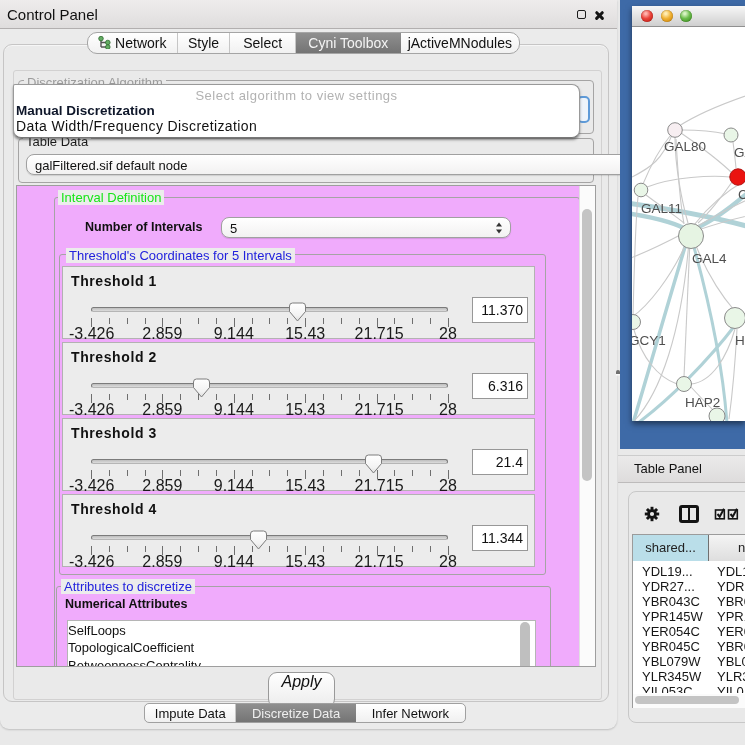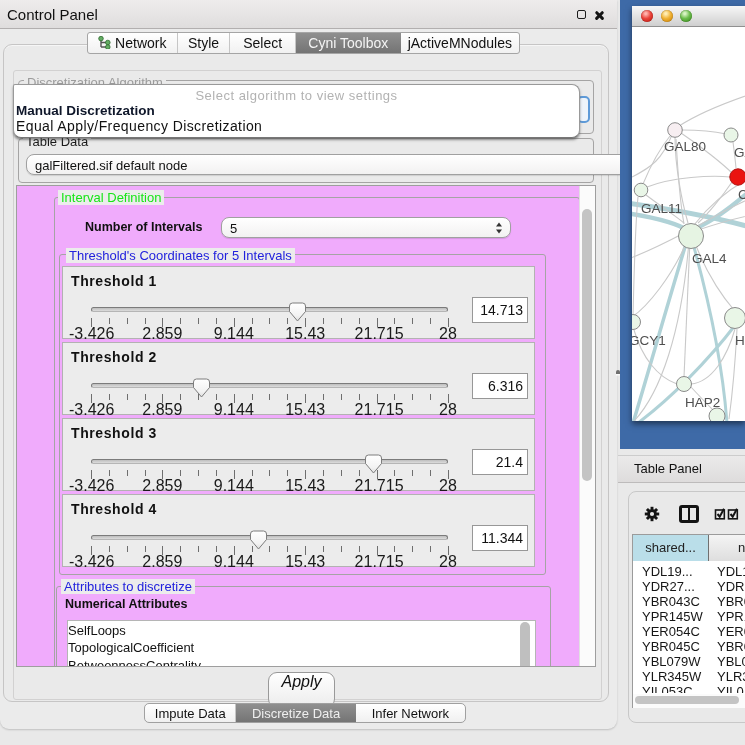--- a/index.html
+++ b/index.html
@@ -8,21 +8,21 @@
   
   #cpwin{left:0;top:0;width:617px;height:729px;background:#ebebeb;border-radius:0 0 9px 9px;box-shadow:0 1px 2px rgba(0,0,0,.18);}
   #cptitle{left:0;top:0;width:617px;height:28px;background:linear-gradient(#eeecec,#dfdddd);border-bottom:1px solid #b2afaf;}
   #cptitle .t{position:absolute;left:7px;top:6px;font-size:15px;color:#111;}
   #floatico{left:577px;top:10px;width:7px;height:7px;border:1.8px solid #1c1c1c;border-radius:2px;}
   .xline{position:absolute;width:11px;height:3.2px;background:#141414;border-radius:1.6px;left:593.5px;top:14px;}
   
   #content{left:3px;top:44px;width:604px;height:656px;border:1px solid #c6c5c5;border-radius:9px;background:#eaeaea;box-shadow:inset 0 1px 0 #f6f6f6;}
   #inner{left:13px;top:70px;width:587px;height:628px;border:1px solid #d2d1d1;border-radius:3px;background:#eaeaea;}
   
-  #toptabs{left:87px;top:31.5px;width:433px;height:22.5px;background:linear-gradient(#ffffff,#f1f1f1);border:1px solid #a5a5a5;border-radius:3px;display:flex;box-sizing:border-box;z-index:30;overflow:hidden;}
+  #toptabs{left:87px;top:31.5px;width:433px;height:22.5px;background:linear-gradient(#ffffff,#f1f1f1);border:1px solid #a5a5a5;border-radius:10px;display:flex;box-sizing:border-box;z-index:30;overflow:hidden;}
   #toptabs .seg{height:100%;display:flex;align-items:center;justify-content:center;font-size:14px;color:#111;border-right:1px solid #c6c6c6;box-sizing:border-box;}
   #toptabs .seg.sel{background:linear-gradient(#8f8f8f,#747474);color:#f4f4f4;border-right:none;}
   #toptabs .seg:last-child{border-right:none;}
   
   .group{border:1px solid #a5a4a4;border-radius:4px;}
   .glabel{position:absolute;font-size:13px;padding:0 3px;background:#eaeaea;white-space:nowrap;}
   .combo{position:absolute;background:linear-gradient(#ffffff,#f2f1f1);border:1px solid #a0a0a0;border-radius:8px;box-sizing:border-box;box-shadow:0 1px 1px rgba(0,0,0,.12);}
   .combo .ct{position:absolute;left:8px;top:50%;transform:translateY(-50%);font-size:13px;color:#111;white-space:nowrap;}
   .stp{position:absolute;right:7px;top:50%;width:7px;height:11px;transform:translateY(-50%);}
   .stp:before{content:"";position:absolute;left:0;top:0;border-left:3.5px solid transparent;border-right:3.5px solid transparent;border-bottom:4px solid #333;}
@@ -120,21 +120,21 @@
     <svg class="thumb" style="left:224.6px;" width="19" height="21" viewBox="0 0 19 21">
       <defs>
           <linearGradient id="tg80" x1="0" y1="0" x2="0" y2="1">
             <stop offset="0" stop-color="#ffffff"></stop>
             <stop offset="0.7" stop-color="#f2f2f2"></stop>
             <stop offset="1" stop-color="#dcdcdc"></stop>
           </linearGradient>
         </defs>
       <path d="M4.5,1 h10 a3,3 0 0 1 3,3 v5.5 l-8,9.5 l-8,-9.5 v-5.5 a3,3 0 0 1 3,-3 z" fill="url(#tg80)" stroke="#7d7d7d" stroke-width="1"></path>
     </svg>
-    <div class="vfield">14.713</div>
+    <div class="vfield">11.370</div>
   </div>
 
   <div class="tbox" style="top:156px;">
     <div class="tl">Threshold 2</div>
     <div class="track"></div>
     <div class="ticks-min"></div>
     <div class="ticks-maj"></div>
     <div class="tlab" style="left:6.0px;">-3.426</div>
     <div class="tlab" style="left:77.4px;">2.859</div>
     <div class="tlab" style="left:148.8px;">9.144</div>
@@ -233,21 +233,21 @@
       </svg>Network</div>
   <div class="seg" style="width:53px;">Style</div>
   <div class="seg" style="width:66px;">Select</div>
   <div class="seg sel" style="width:105px;">Cyni Toolbox</div>
   <div class="seg" style="width:119px;">jActiveMNodules</div>
 </div>
 
 <div class="abs" id="popup">
   <div class="p1">Select algorithm to view settings</div>
   <div class="p2">Manual Discretization</div>
-  <div class="p3">Equal Apply/Frequency Discretization</div>
+  <div class="p3">Data Width/Frequency Discretization</div>
 </div>
 
 <div class="abs" style="left:616px;top:370px;width:3.5px;height:4px;background:#6f6f6f;border-radius:2px 2px 0 0;box-shadow:0 1.5px 1px rgba(255,255,255,.9);"></div>
 
 <div class="abs" id="netframe">
   <div id="macwin">
     <div id="mactitle">
       <div class="light" style="left:9px;background:radial-gradient(circle at 40% 30%,#ffb3ad 8%,#ea453c 45%,#c01b12 90%);box-shadow:inset 0 0 1px #7c0b06;"></div>
       <div class="light" style="left:29px;background:radial-gradient(circle at 40% 30%,#ffedb3 8%,#f0b335 45%,#cd8206 90%);box-shadow:inset 0 0 1px #8a5a02;"></div>
       <div class="light" style="left:48px;background:radial-gradient(circle at 40% 30%,#d8f3c4 8%,#6cbd4c 45%,#3a8b1e 90%);box-shadow:inset 0 0 1px #265f0e;"></div>

